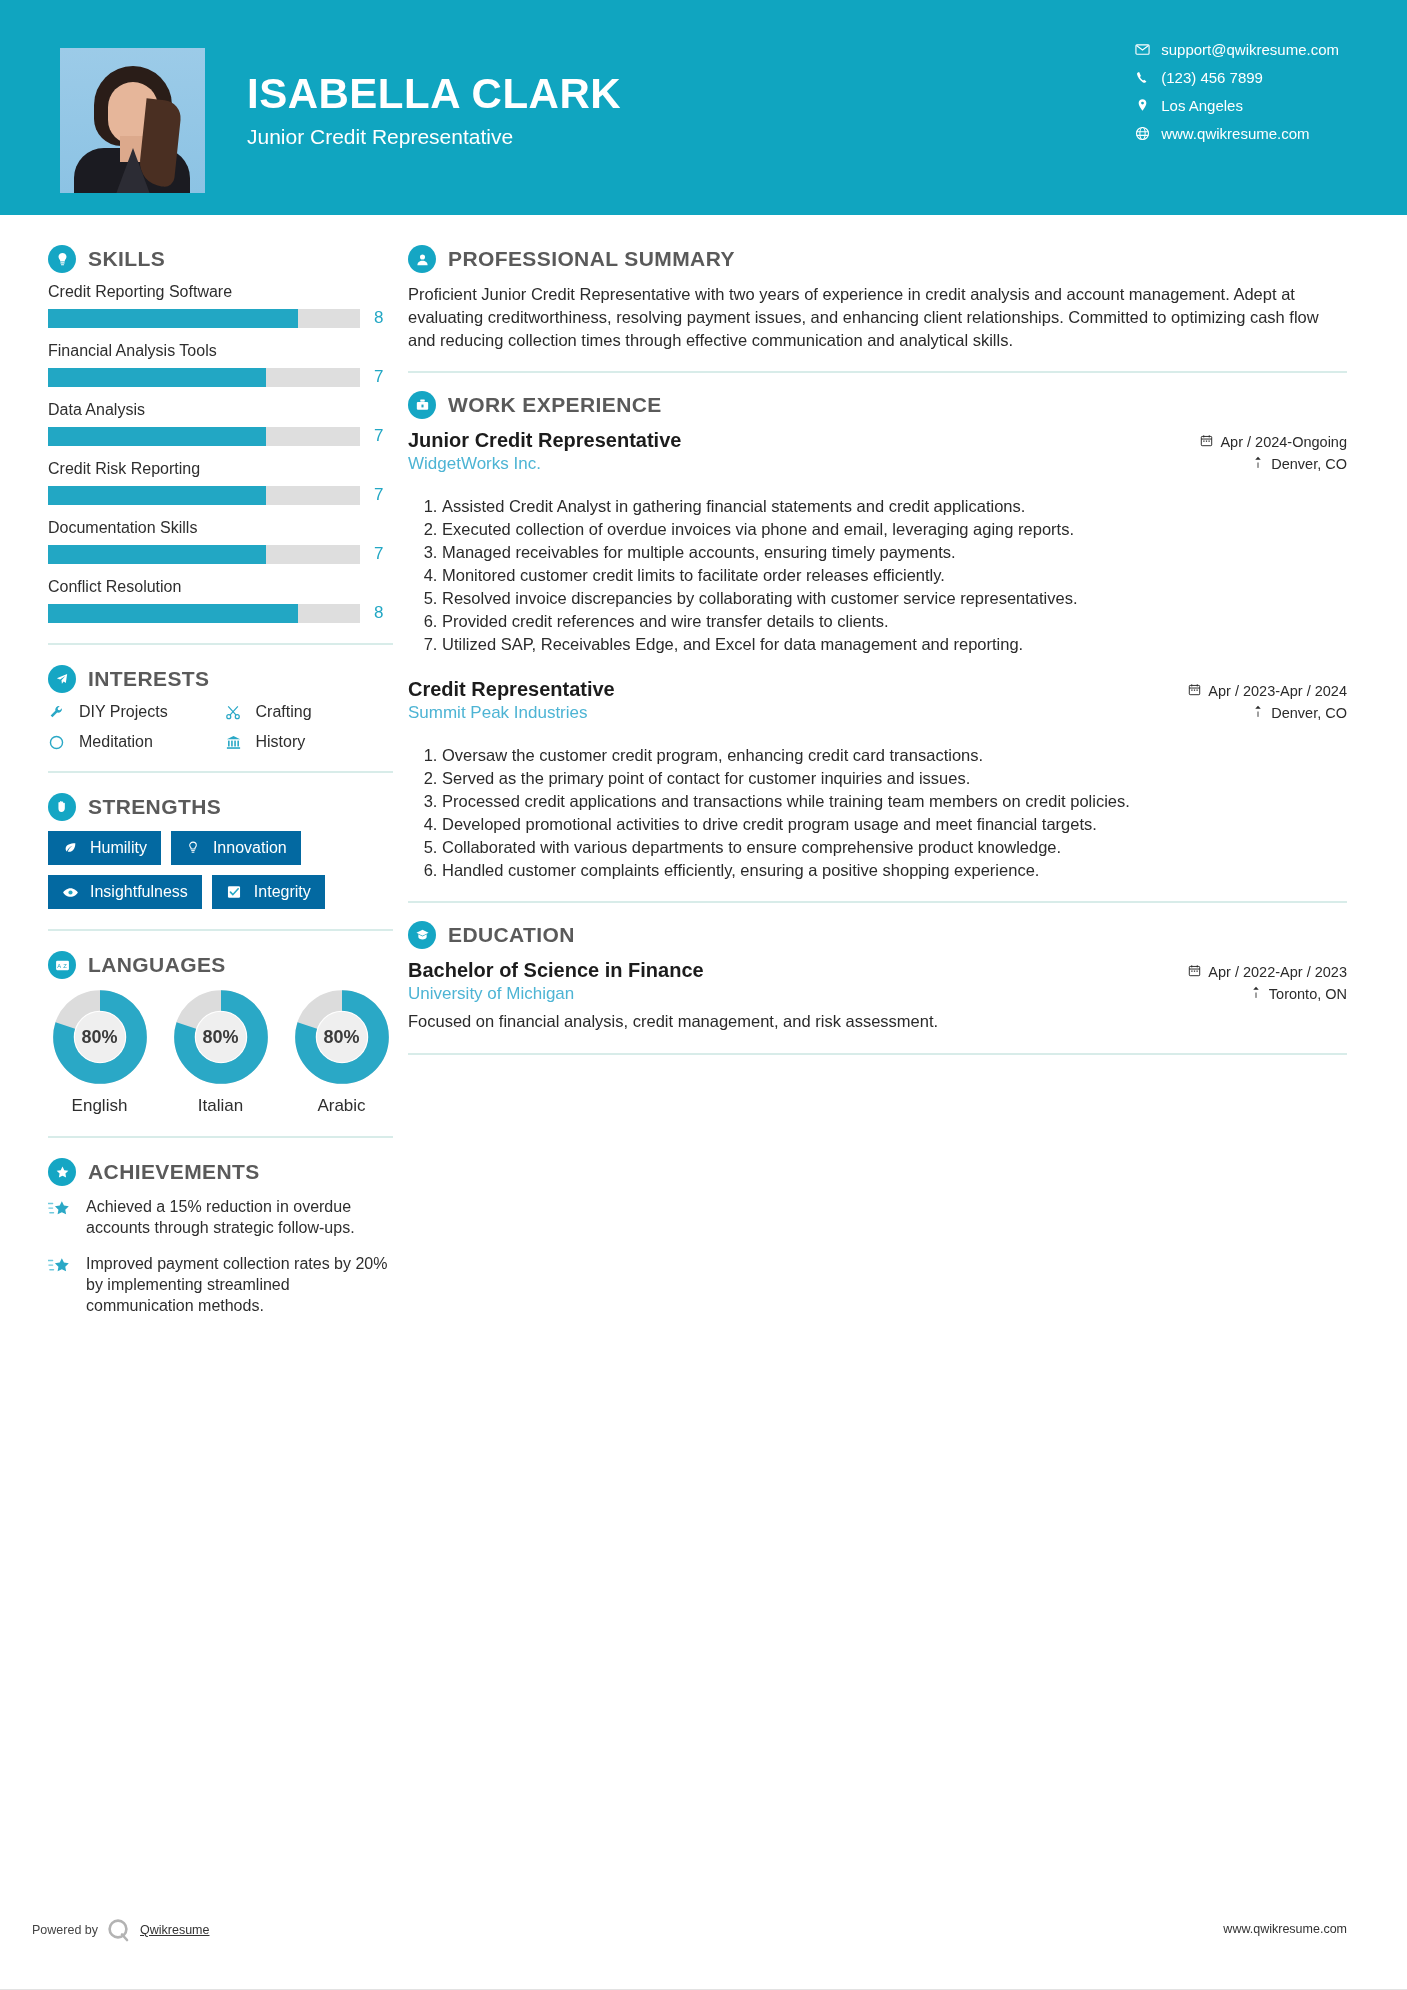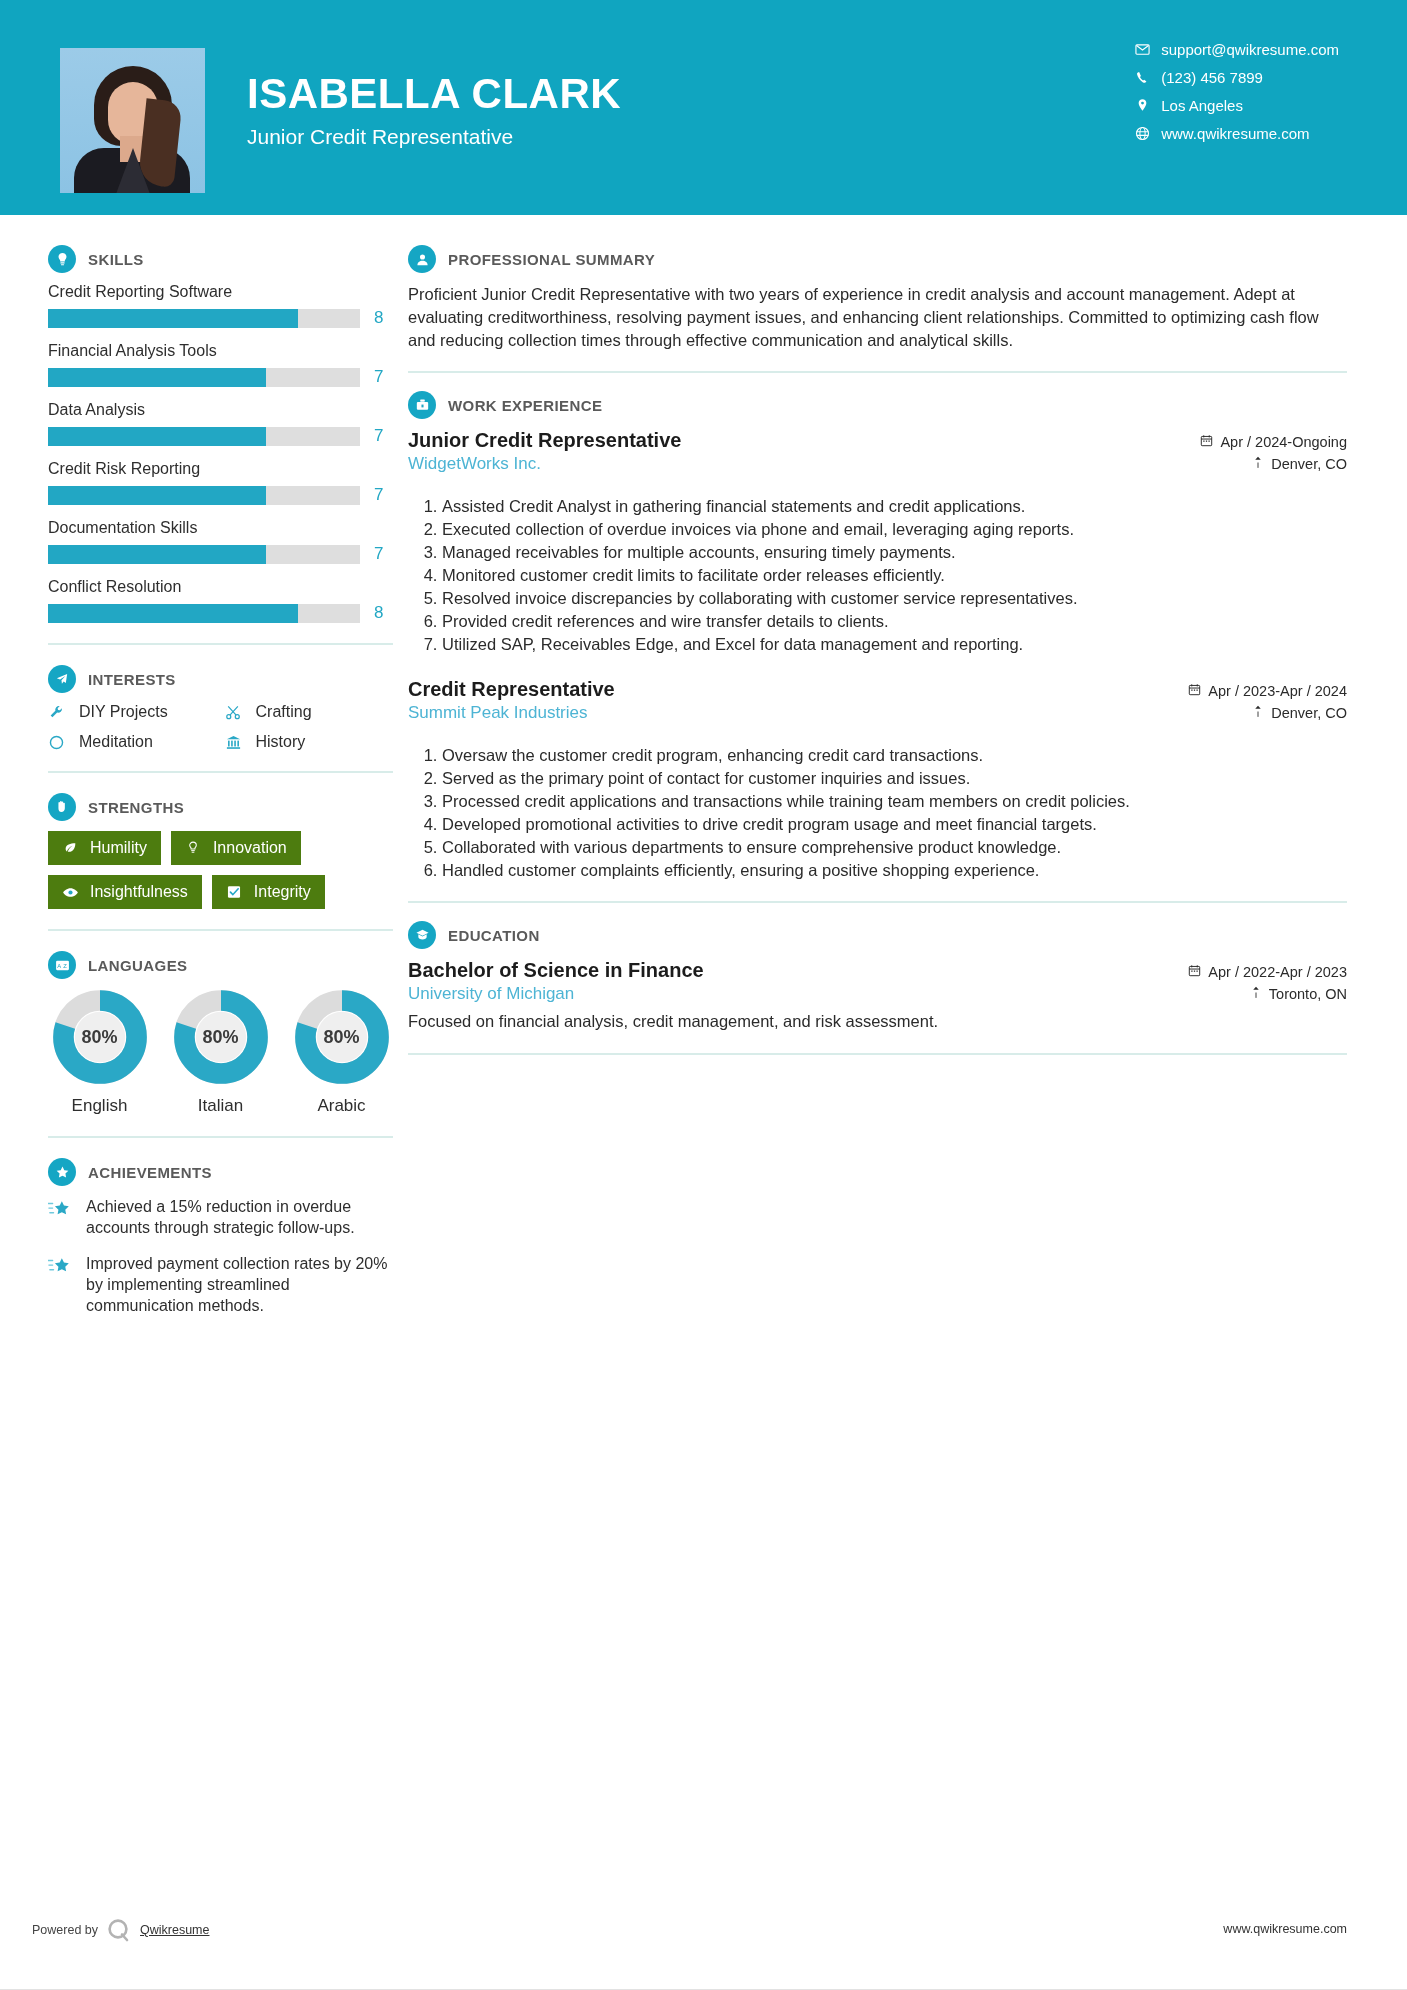--- a/index.html
+++ b/index.html
@@ -146,21 +146,21 @@
   }
   .sec-ico {
     width: 28px; height: 28px;
     border-radius: 50%;
     background: #15a6c4;
     display: flex; align-items: center; justify-content: center;
     flex: 0 0 28px;
   }
   .sec-ico svg { display: block; }
   .sec-title {
-    font-size: 15px;
+    font-size: 21px;
     font-weight: bold;
     color: #5a5a5a;
     letter-spacing: 0.4px;
   }
   .divider {
     height: 2px;
     background: #d8ece9;
     margin: 20px 0 20px 0;
   }
 
@@ -201,21 +201,21 @@
     font-size: 16px; color: #2e2e2e;
   }
   .interest .ii { width: 22px; flex: 0 0 22px; display:flex; align-items:center; }
 
   
   .strengths-grid {
     display: flex; flex-wrap: wrap; gap: 10px;
     margin-top: 6px;
   }
   .strength {
-    background: #4d7c0f;
+    background: #0369a1;
     color: #ffffff;
     font-size: 16px;
     padding: 8px 14px;
     display: flex; align-items: center; gap: 9px;
   }
   .strength .si { width: 19px; flex: 0 0 19px; display:flex; }
 
   
   .langs {
     display: flex;

